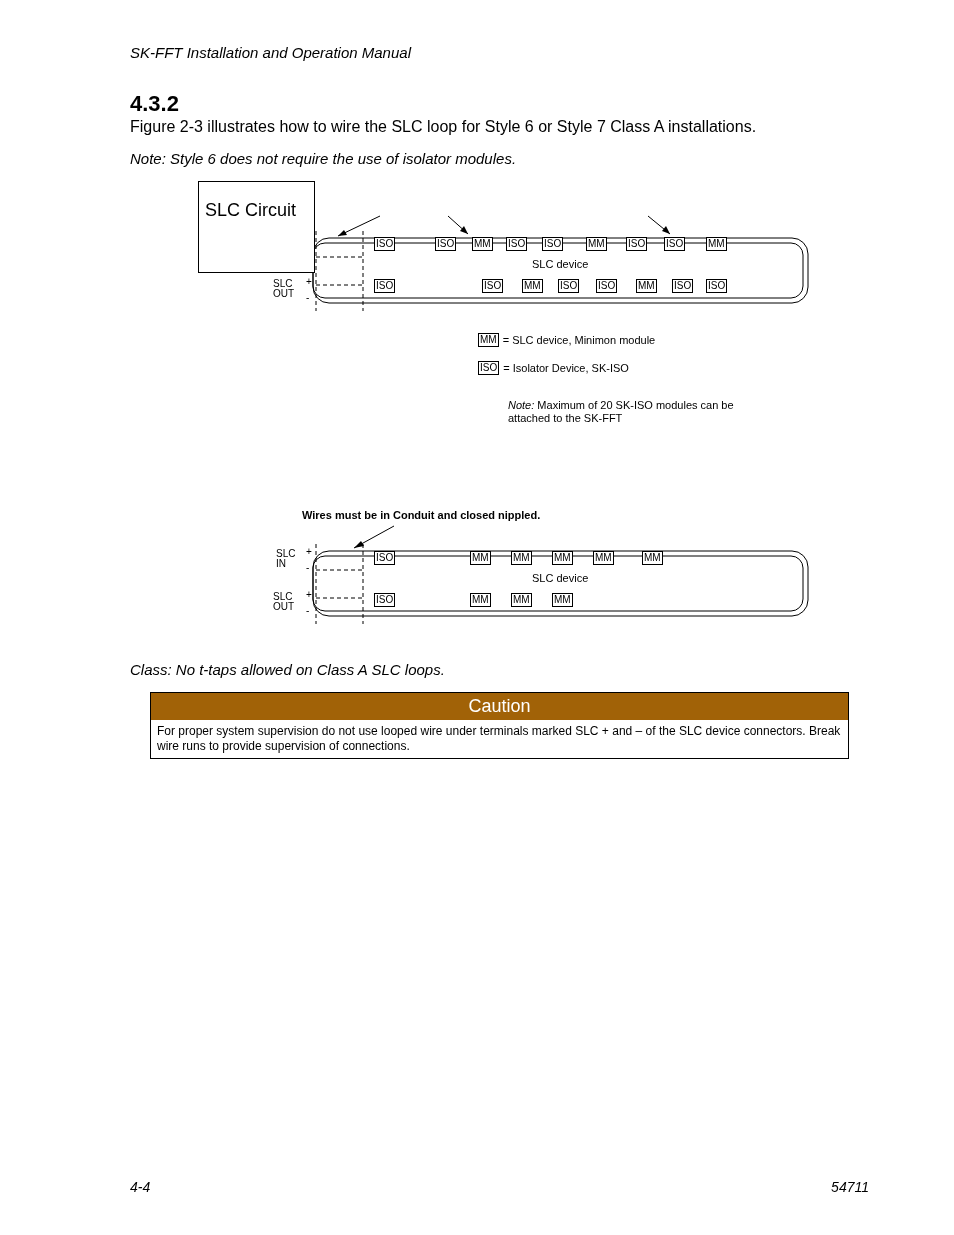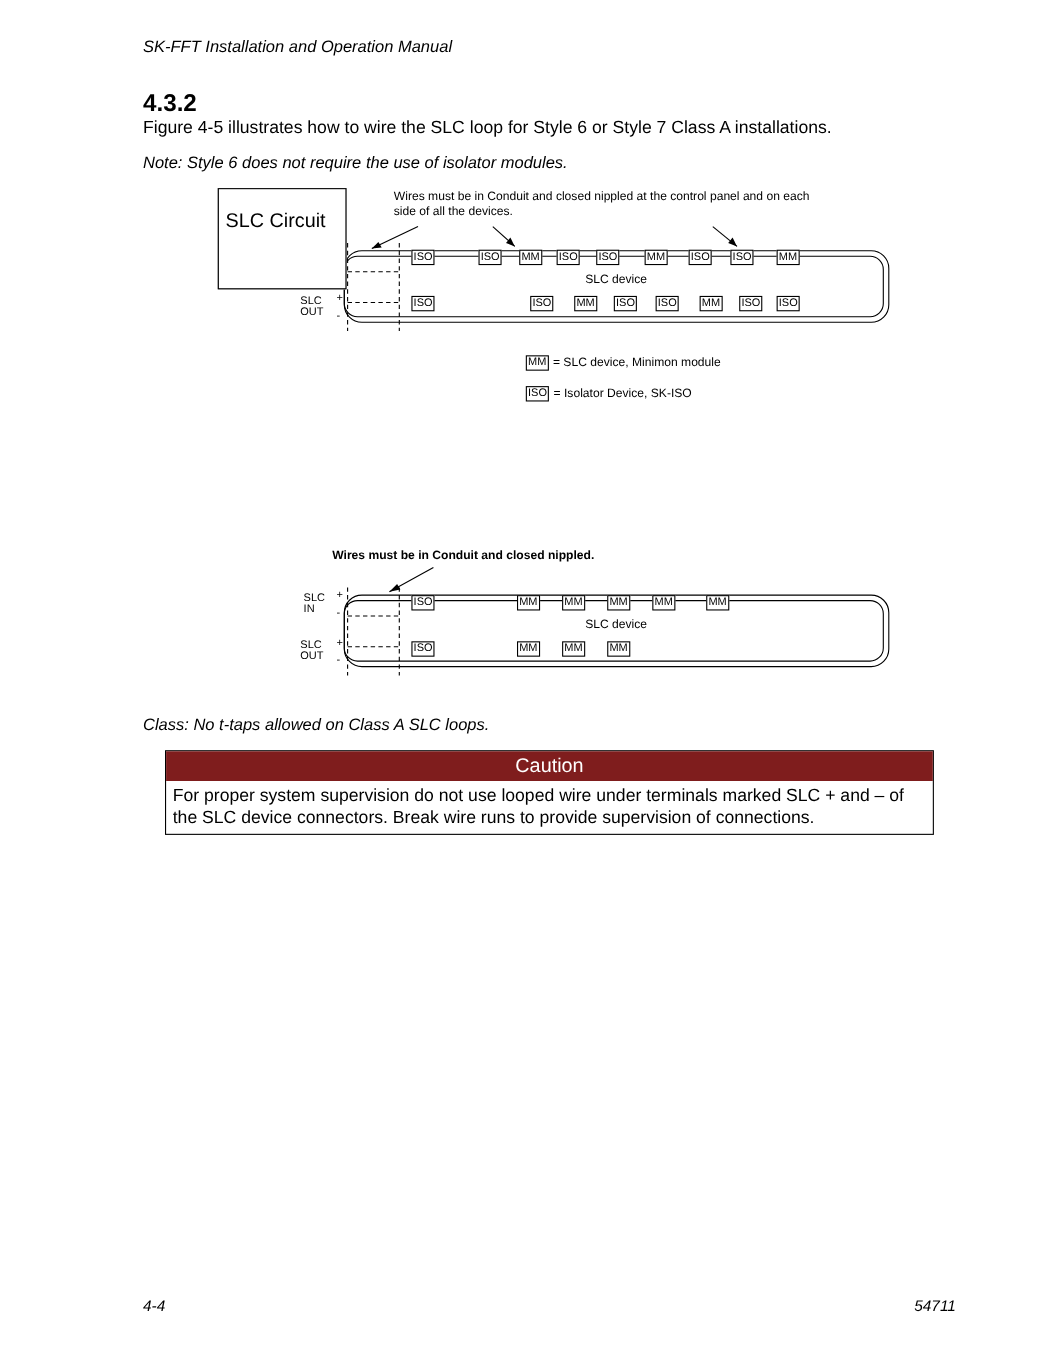--- a/index.html
+++ b/index.html
@@ -3,21 +3,21 @@
 <meta charset="utf-8">
 <style>
   body {
     font-family: Arial, Helvetica, sans-serif;
     background: #fff;
     margin: 0;
     padding: 0;
     width: 954px;
   }
   .page {
-    padding: 34px 85px 40px 130px;
+    padding: 44px 85px 40px 130px;
     box-sizing: border-box;
     min-height: 1235px;
     position: relative;
   }
   .running-header {
     font-style: italic;
     font-size: 15px;
     margin-bottom: 30px;
   }
   .section-heading {
@@ -47,28 +47,28 @@
     text-align: center;
     font-weight: bold;
     font-size: 14px;
     margin: 12px 0 8px 0;
   }
   .caution-box {
     margin: 6px 20px 0 20px;
     border: 1px solid #000;
   }
   .caution-header {
-    background: #7f1d1d;
+    background: #a16207;
     color: #fff;
     text-align: center;
     font-size: 18px;
     padding: 3px 0;
   }
   .caution-body {
-    font-size: 16px;
+    font-size: 12px;
     padding: 4px 6px;
     line-height: 1.25;
   }
   .footer {
     position: absolute;
     bottom: 40px;
     left: 130px;
     right: 85px;
     display: flex;
     justify-content: space-between;
@@ -134,21 +134,21 @@
 </head>
 <body>
 
 <div class="page">
   <div class="running-header">SK-FFT Installation and Operation Manual</div>
 
   <div class="section-heading">
     <span class="num">4.3.2</span>
   </div>
 
-  <div class="body-text">Figure 4-5 illustrates how to wire the SLC loop for Style 6 or Style 7 Class A installations.</div>
+  <div class="body-text">Figure 2-3 illustrates how to wire the SLC loop for Style 6 or Style 7 Class A installations.</div>
 
   <div class="note-italic">Note: Style 6 does not require the use of isolator modules.</div>
 
   <div class="diagram">
 
     <svg class="wire" width="640" height="470">
 
       <rect x="115" y="57" width="495" height="65" rx="16" ry="16" fill="none" stroke="#000" stroke-width="1"></rect>
       <rect x="115" y="62" width="490" height="55" rx="12" ry="12" fill="none" stroke="#000" stroke-width="1"></rect>
 
@@ -179,21 +179,20 @@
     <div class="panel" style="left:0; top:45; width:115px; height:90px;">
       <span class="panel-label" style="top:18px;">SLC Circuit</span>
     </div>
     <div class="term-label" style="left:78px; top:55px; width:26px;">SLC IN</div>
     <div class="term-label" style="left:75px; top:98px; width:30px;">SLC OUT</div>
     <div class="term-label" style="left:108px; top:53px;">+</div>
     <div class="term-label" style="left:108px; top:69px;">-</div>
     <div class="term-label" style="left:108px; top:96px;">+</div>
     <div class="term-label" style="left:108px; top:112px;">-</div>
 
-    <div class="small-text" style="left:160px; top:2px; width:380px;">Wires must be in Conduit and closed nippled at the control panel and on each side of all the devices.</div>
 
     <div class="box" style="left:176px; top:56px;">ISO</div>
     <div class="box" style="left:237px; top:56px;">ISO</div>
     <div class="box" style="left:274px; top:56px;">MM</div>
     <div class="box" style="left:308px; top:56px;">ISO</div>
     <div class="box" style="left:344px; top:56px;">ISO</div>
     <div class="box" style="left:388px; top:56px;">MM</div>
     <div class="box" style="left:428px; top:56px;">ISO</div>
     <div class="box" style="left:466px; top:56px;">ISO</div>
     <div class="box" style="left:508px; top:56px;">MM</div>
@@ -210,20 +209,23 @@
     <div class="box" style="left:508px; top:98px;">ISO</div>
 
     <div class="legend-row" style="left:280px; top:152px;">
       <span class="box">MM</span>
       <span>= SLC device, Minimon module</span>
     </div>
     <div class="legend-row" style="left:280px; top:180px;">
       <span class="box">ISO</span>
       <span>= Isolator Device, SK-ISO</span>
     </div>
+    <div class="small-text" style="left:310px; top:218px; width:230px;">
+      <span style="font-style:italic;">Note:</span><span> Maximum of 20 SK-ISO modules can be attached to the SK-FFT</span>
+    </div>
 
     <div class="small-text" style="left:104px; top:328px;font-weight:bold;">Wires must be in Conduit and closed nippled.</div>
 
     <div class="panel" style="left:0; top:358; width:115px; height:90px;">
       <span class="panel-label" style="top:18px;">SLC Circuit</span>
     </div>
     <div class="term-label" style="left:78px; top:368px; width:26px;">SLC IN</div>
     <div class="term-label" style="left:75px; top:411px; width:30px;">SLC OUT</div>
     <div class="term-label" style="left:108px; top:366px;">+</div>
     <div class="term-label" style="left:108px; top:382px;">-</div>

